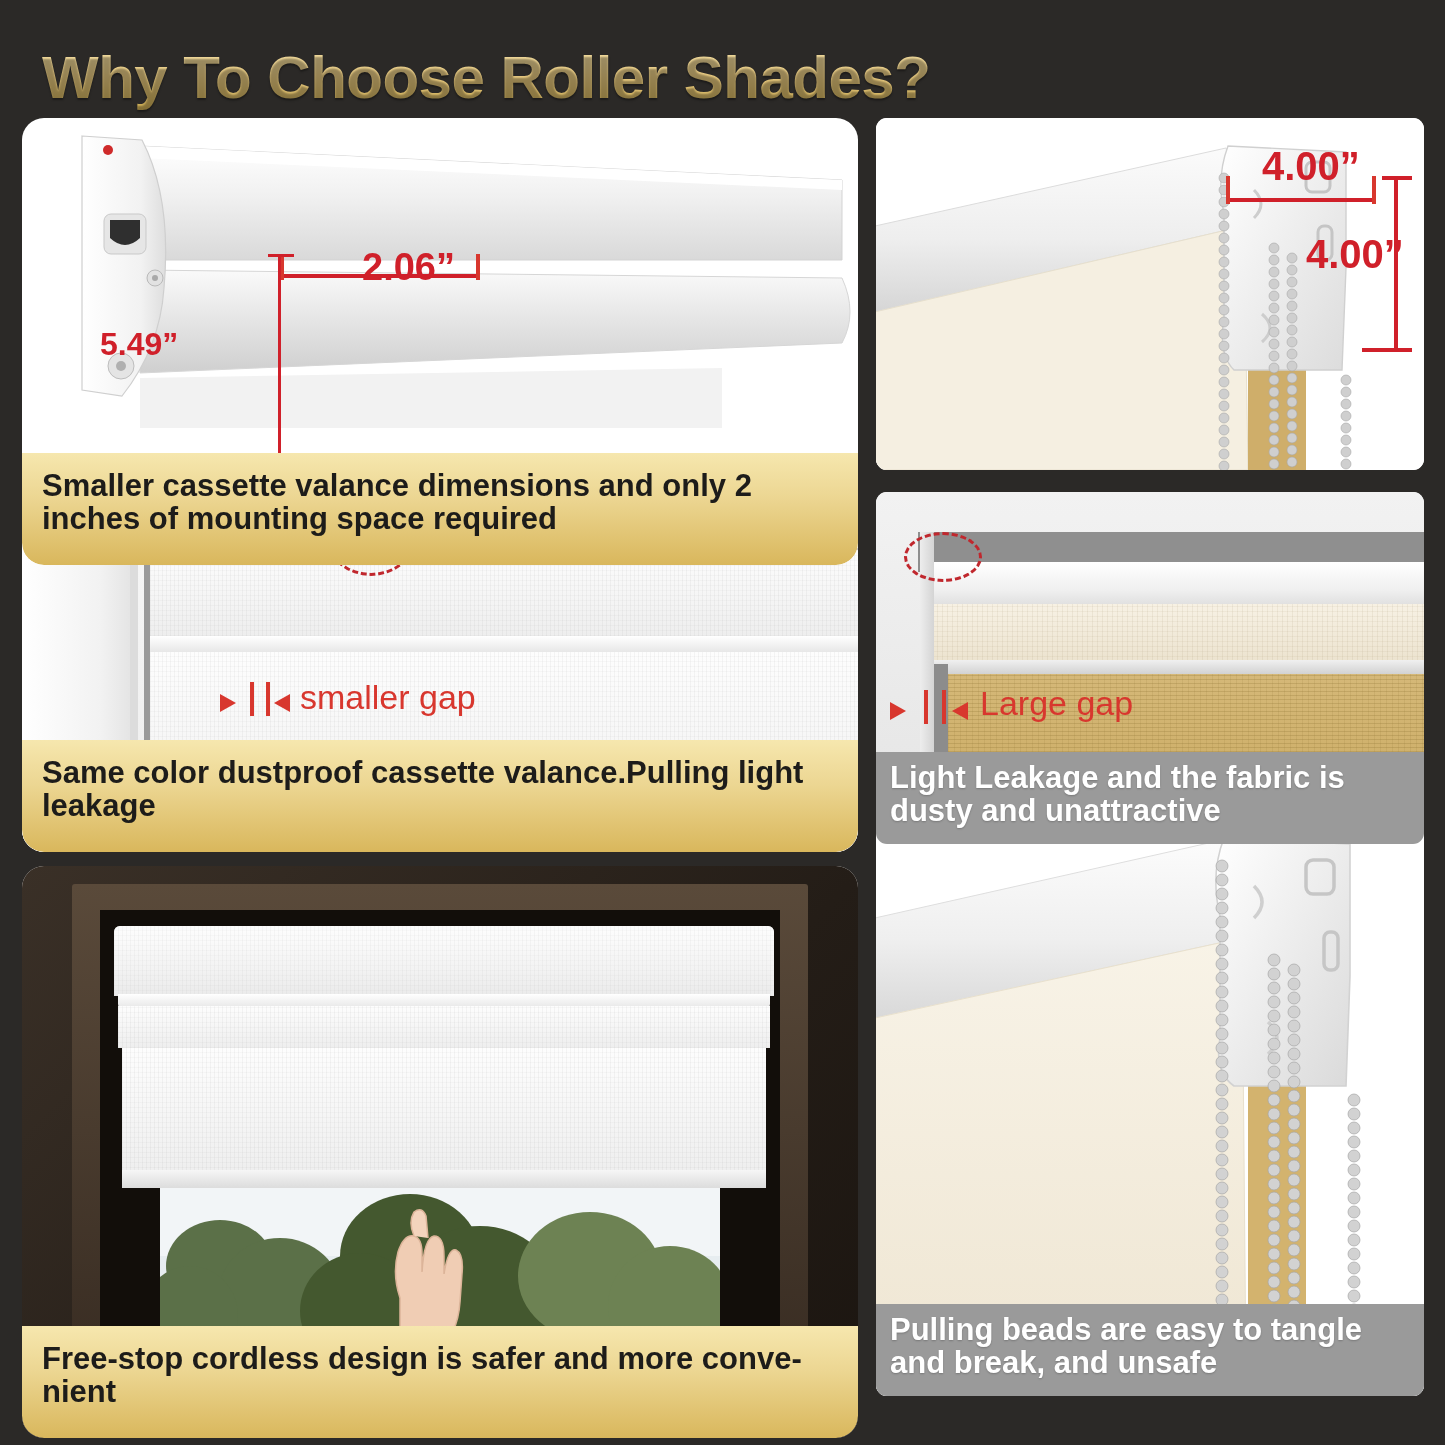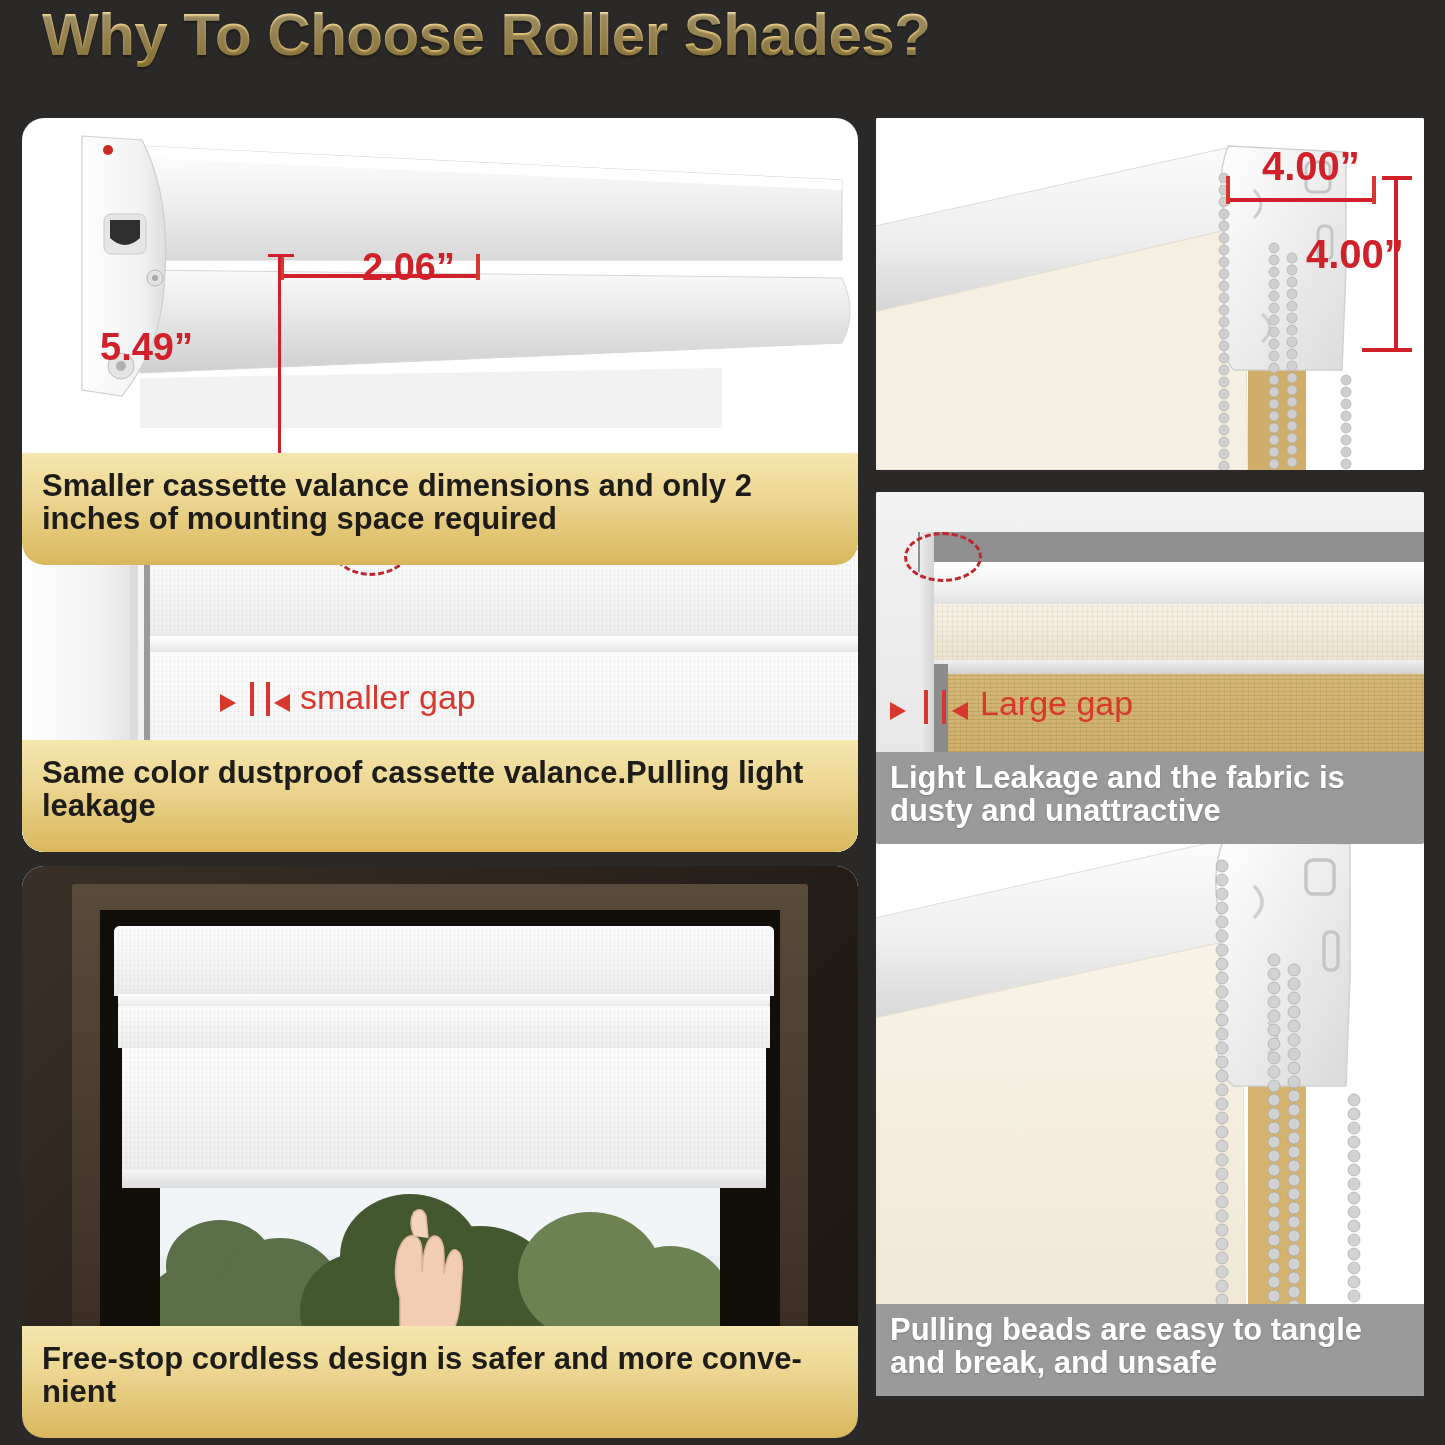--- a/index.html
+++ b/index.html
@@ -7,42 +7,42 @@
   body {
     background:#2b2927;
     font-family:"Liberation Sans", sans-serif;
     position:relative;
     overflow:hidden;
   }
 
   
   .title-bar{
     position:absolute; left:0; top:0; width:1445px; height:112px;
-    display:flex; align-items:flex-start;
+    display:flex; align-items:flex-end;
   }
   .title-text{
     margin-left:42px;
     font-size:60px;
     font-weight:bold;
     letter-spacing:-0.5px;
     color:#e8cf8e;
     background:linear-gradient(180deg,#f6e3ab 0%,#e7c980 48%,#c9a94f 100%);
     -webkit-background-clip:text;
     background-clip:text;
     -webkit-text-fill-color:transparent;
     text-shadow:0 2px 2px rgba(0,0,0,.35);
     white-space:nowrap;
   }
 
   
   .grid{ position:absolute; left:0; top:112px; width:1445px; height:1333px; }
 
   .panel{ position:absolute; overflow:hidden; background:#fff; }
   .panel.left{ border-radius:22px; }
-  .panel.right{ border-radius:2px; }
+  .panel.right{ border-radius:11px; }
 
   
   .c-left { left:22px;  width:836px; }
   .c-right{ left:876px; width:548px; }
   .r1 { top:6px;   height:447px; }
   .r2 { top:380px; height:360px; }
   .r3 { top:754px; height:572px; }
   .r1r{ top:6px;   height:352px; }
   .r2r{ top:380px; height:352px; }
   .r3r{ top:712px; height:572px; }
@@ -171,21 +171,21 @@
       </svg>
 
       <div class="dim-line" style="left:258px;top:156px;width:200px;height:4px;"></div>
       <div class="tick" style="left:258px;top:136px;height:26px;"></div>
       <div class="tick" style="left:454px;top:136px;height:26px;"></div>
       <div class="dim-label" style="left:340px;top:128px;font-size:38px;">2.06”</div>
 
       <div class="dim-line" style="left:256px;top:136px;width:3px;height:205px;"></div>
       <div class="dim-line" style="left:246px;top:136px;width:26px;height:3px;"></div>
       <div class="dim-line" style="left:246px;top:338px;width:26px;height:3px;"></div>
-      <div class="dim-label" style="left:78px;top:208px;font-size:38px;">5.49”</div>
+      <div class="dim-label" style="left:78px;top:208px;font-size:32px;">5.49”</div>
     </div>
 
     <div class="cap cap-gold cap-bottom">
       <span>Smaller cassette valance dimensions and only 2 inches of mounting space required</span>
     </div>
   </div>
 
   <div class="panel right c-right r1r">
     <div class="scene">
       <svg viewBox="0 0 548 352" width="548" height="352" style="position:absolute;left:0;top:0;">

